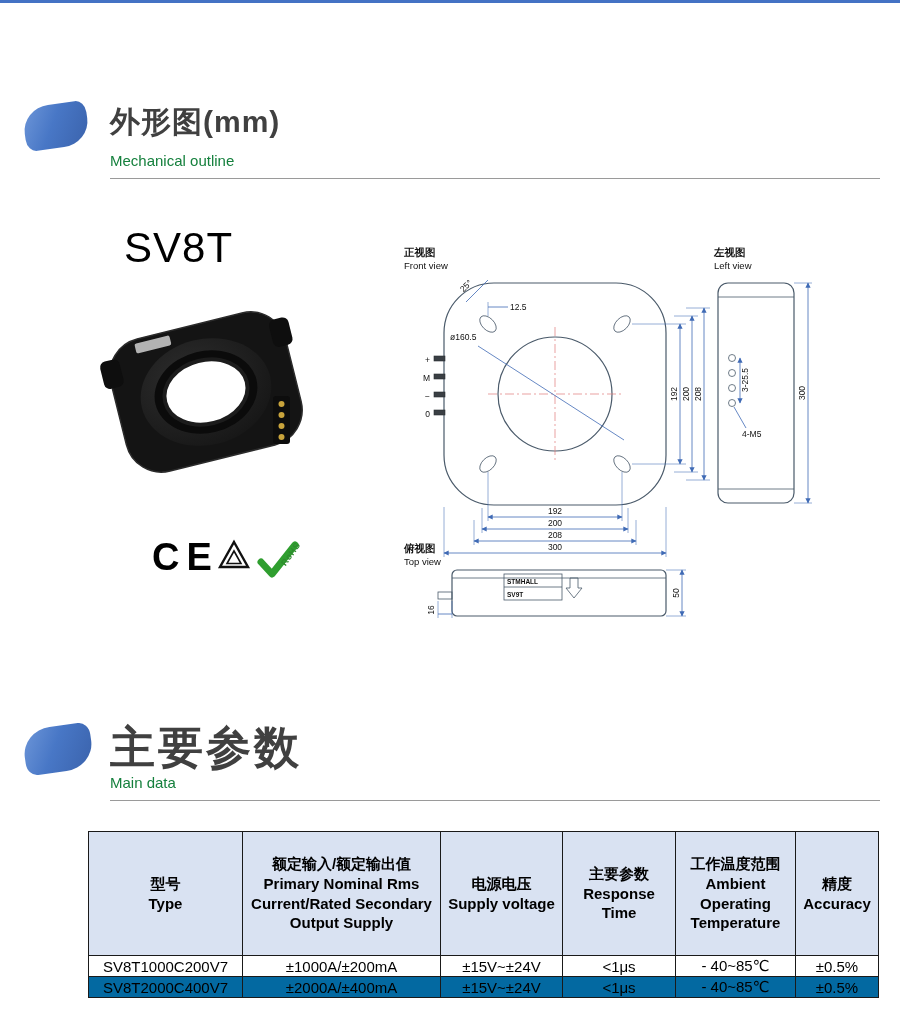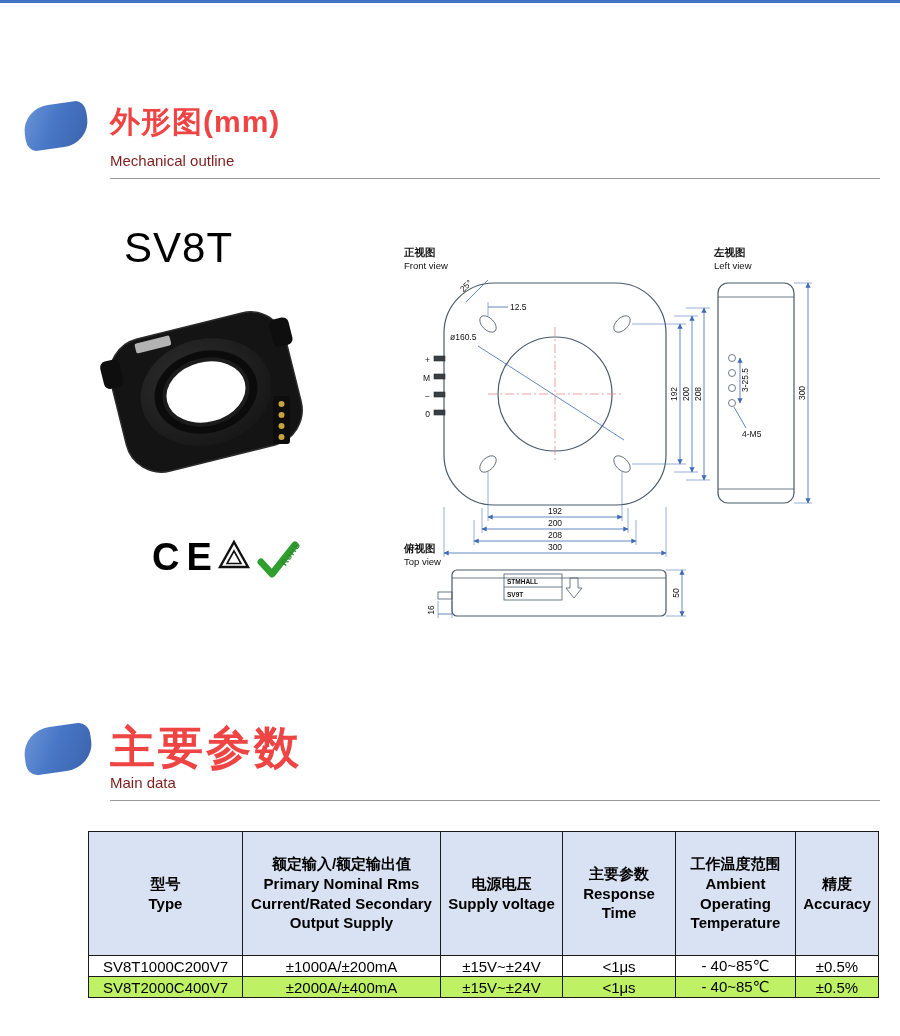--- a/index.html
+++ b/index.html
@@ -7,24 +7,24 @@
   body { font-family:"Liberation Sans","DejaVu Sans",sans-serif; color:#000; }
   .page { position:relative; width:900px; height:1036px; background:#fff; overflow:hidden; }
 
   .topline { position:absolute; left:0; top:0; width:900px; height:3px; background:#4472c4; }
 
   .blob { position:absolute; background:linear-gradient(118deg,#6e97d9 0%,#4877c6 45%,#3a62ab 100%);
           border-radius:42% 16% 42% 16% / 58% 28% 58% 28%; transform:rotate(-8deg); }
   .blob1 { left:24px; top:104px; width:64px; height:44px; }
   .blob2 { left:24px; top:726px; width:68px; height:46px; }
 
-  .sec-title { position:absolute; font-weight:bold; color:#ef4444; letter-spacing:1px; }
+  .sec-title { position:absolute; font-weight:bold; color:#404040; letter-spacing:1px; }
   .t1 { left:110px; top:102px; font-size:30px; }
   .t2 { left:110px; top:718px; font-size:45px; letter-spacing:3px; }
-  .sec-sub { position:absolute; font-size:15px; color:#7f1d1d; }
+  .sec-sub { position:absolute; font-size:15px; color:#15803d; }
   .s1 { left:110px; top:152px; }
   .s2 { left:110px; top:774px; }
   .rule { position:absolute; height:1px; background:#9a9a9a; width:770px; left:110px; }
   .r1 { top:178px; }
   .r2 { top:800px; }
 
   .product-name { position:absolute; left:124px; top:224px; font-size:42px; font-weight:normal; letter-spacing:1px; }
 
   .product-img { position:absolute; left:96px; top:280px; }
   .certs { position:absolute; left:152px; top:538px; height:56px; display:flex; align-items:flex-start; }
@@ -47,21 +47,21 @@
   .mid  { text-anchor:middle; }
   .vl-zh { font-size:10.5px; font-weight:bold; fill:#111; }
   .vl-en { font-size:9.5px; fill:#111; }
   .brand-t { font-size:6.5px; font-weight:bold; fill:#111; }
 
   .table-wrap { position:absolute; left:88px; top:831px; width:790px; }
   table { border-collapse:collapse; table-layout:fixed; width:790px; }
   th, td { border:1px solid #1a1a1a; text-align:center; vertical-align:middle; padding:1px 3px; }
   thead th { background:#d9e2f2; font-weight:bold; font-size:15px; line-height:1.32; height:124px; }
   tbody td { font-size:15px; height:21px; }
-  tbody tr.alt td { background:#bef264; }
+  tbody tr.alt td { background:#0369a1; }
 </style>
 </head>
 <body>
 
 <div class="page">
   <div class="topline"></div>
 
   <div class="blob blob1"></div>
   <div class="sec-title t1">外形图(mm)</div>
   <div class="sec-sub s1">Mechanical outline</div>

